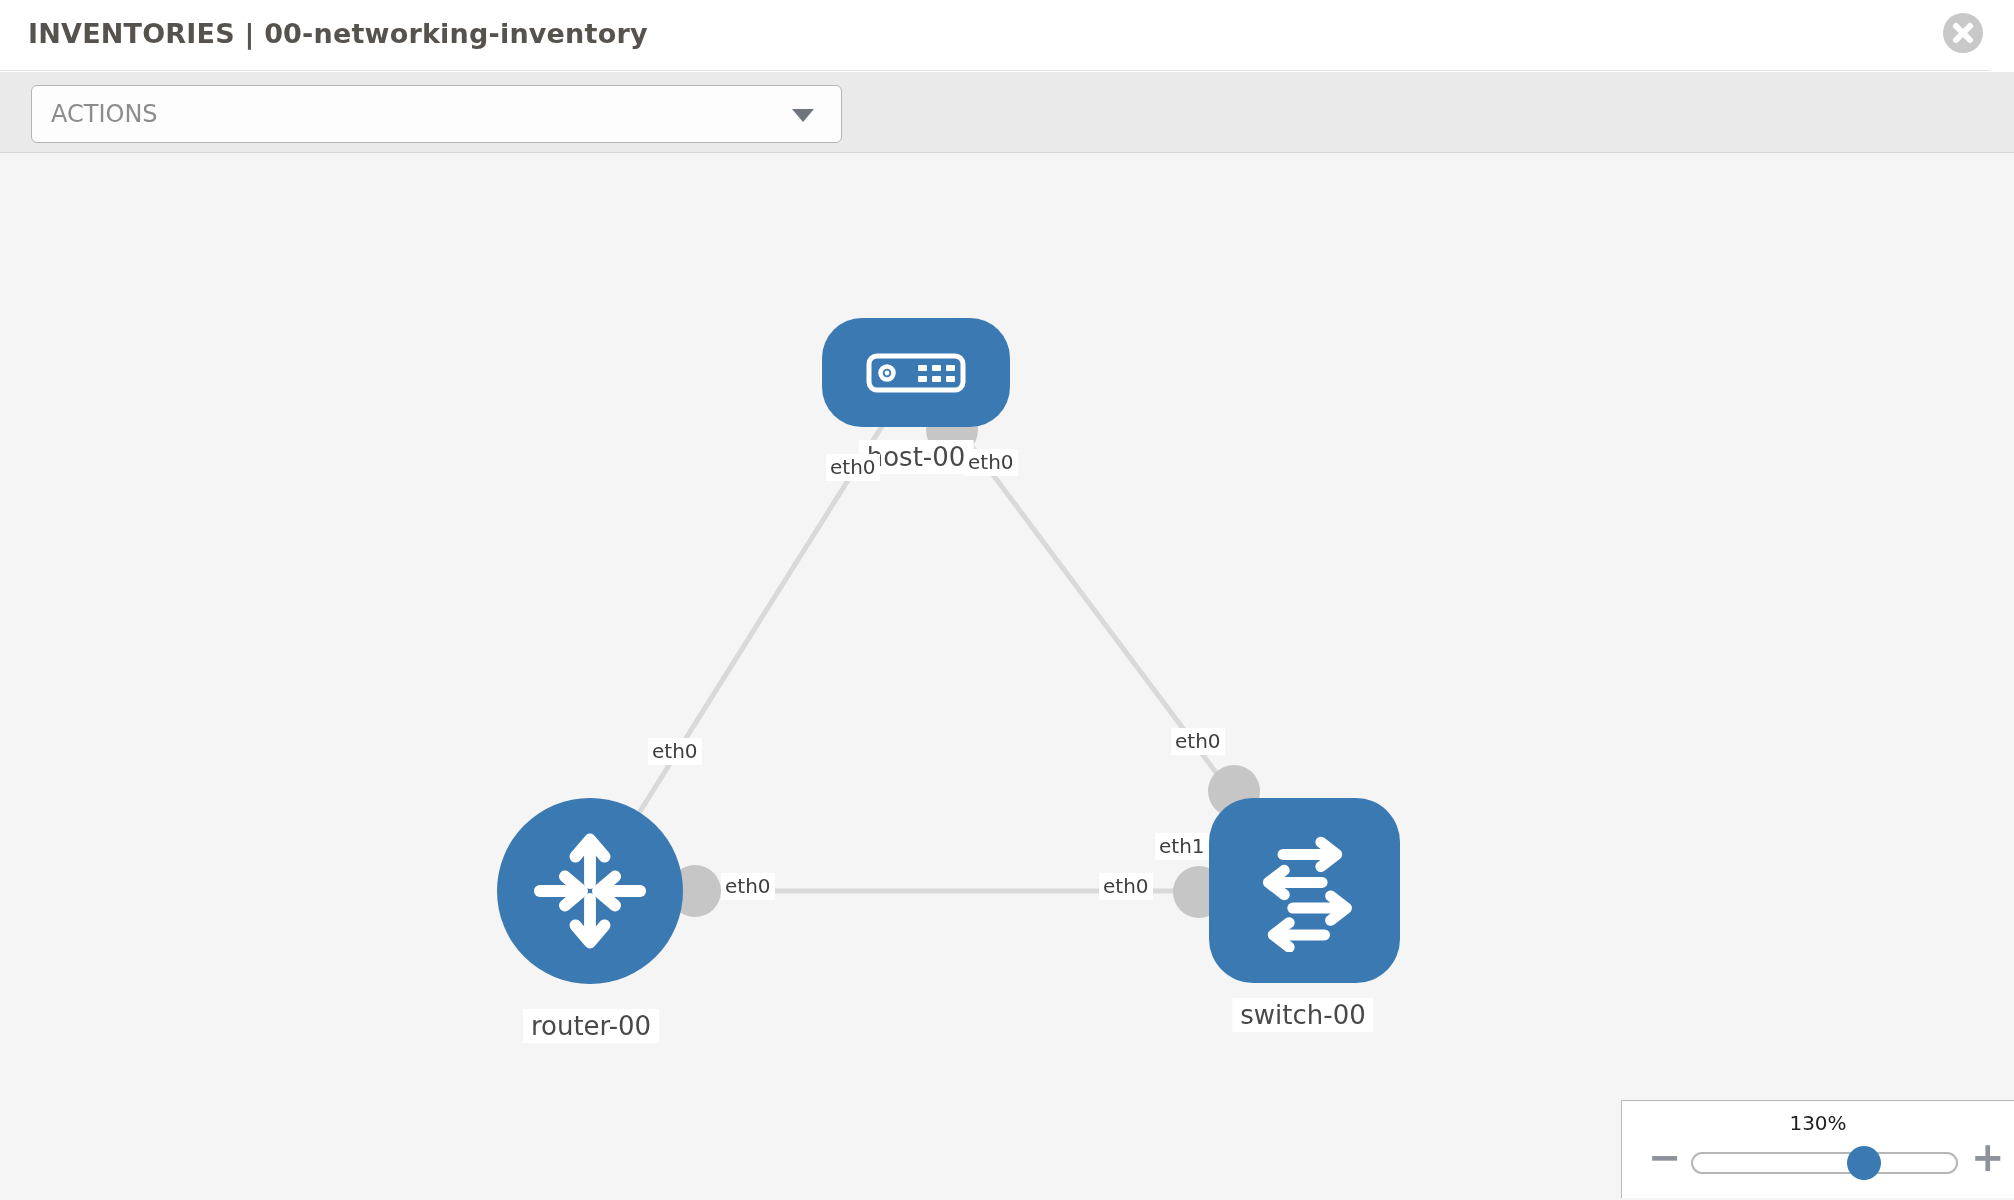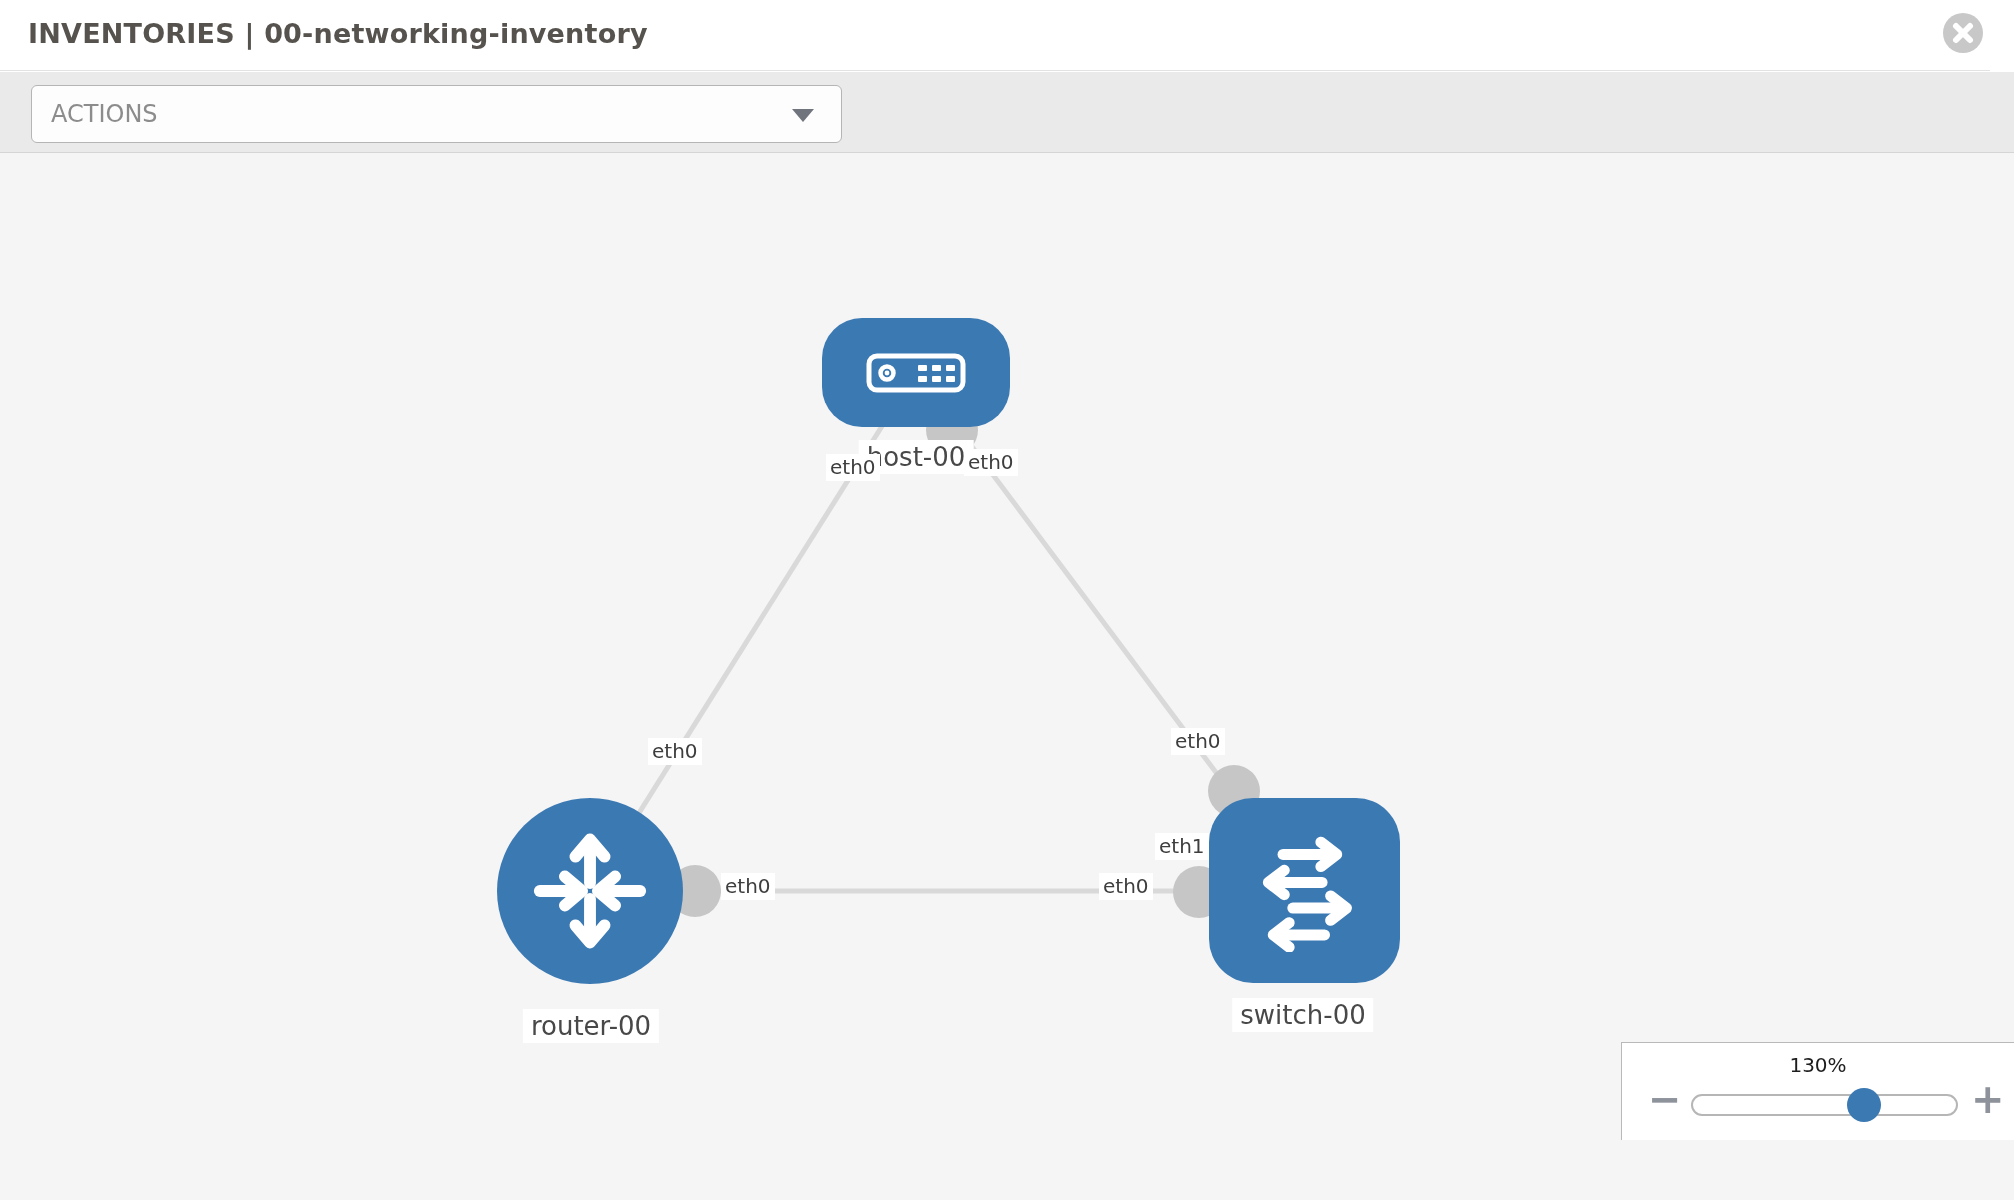--- a/index.html
+++ b/index.html
@@ -42,21 +42,21 @@
   .node-router { left:497px; top:645px; width:186px; height:186px; border-radius:50%; }
   .node-switch { left:1209px; top:645px; width:191px; height:185px; border-radius:44px; }
   .node-label { position:absolute; z-index:3; transform:translateX(-50%);
     background:#ffffff; color:#484848; font-size:26px; padding:2px 8px;
     white-space:nowrap; }
   .eth-label { position:absolute; z-index:4; background:#ffffff; color:#3e3e3e;
     font-size:20px; padding:2px 4px; line-height:1.15; white-space:nowrap; }
   .eth-under { z-index:3; }
 
   
-  .zoom-panel { position:absolute; left:1621px; top:1042px; width:393px; height:98px;
+  .zoom-panel { position:absolute; left:1621px; top:1100px; width:393px; height:98px;
     background:#ffffff; border-top:1px solid #b9b9b9; border-left:1px solid #b9b9b9;
     z-index:5; }
   .zoom-level { position:absolute; left:0; top:10px; width:100%; text-align:center;
     font-size:20px; color:#1e1e1e; }
   .zoom-minus, .zoom-plus { position:absolute; top:36px; font-size:40px;
     font-weight:bold; color:#8e939b; cursor:pointer; line-height:1; }
   .zoom-minus { left:26px; }
   .zoom-plus  { left:349px; }
   .zoom-track { position:absolute; left:69px; top:51px; width:267px; height:22px;
     background:#ffffff; border:2px solid #b6b6b6; border-radius:12px; cursor:pointer; }

